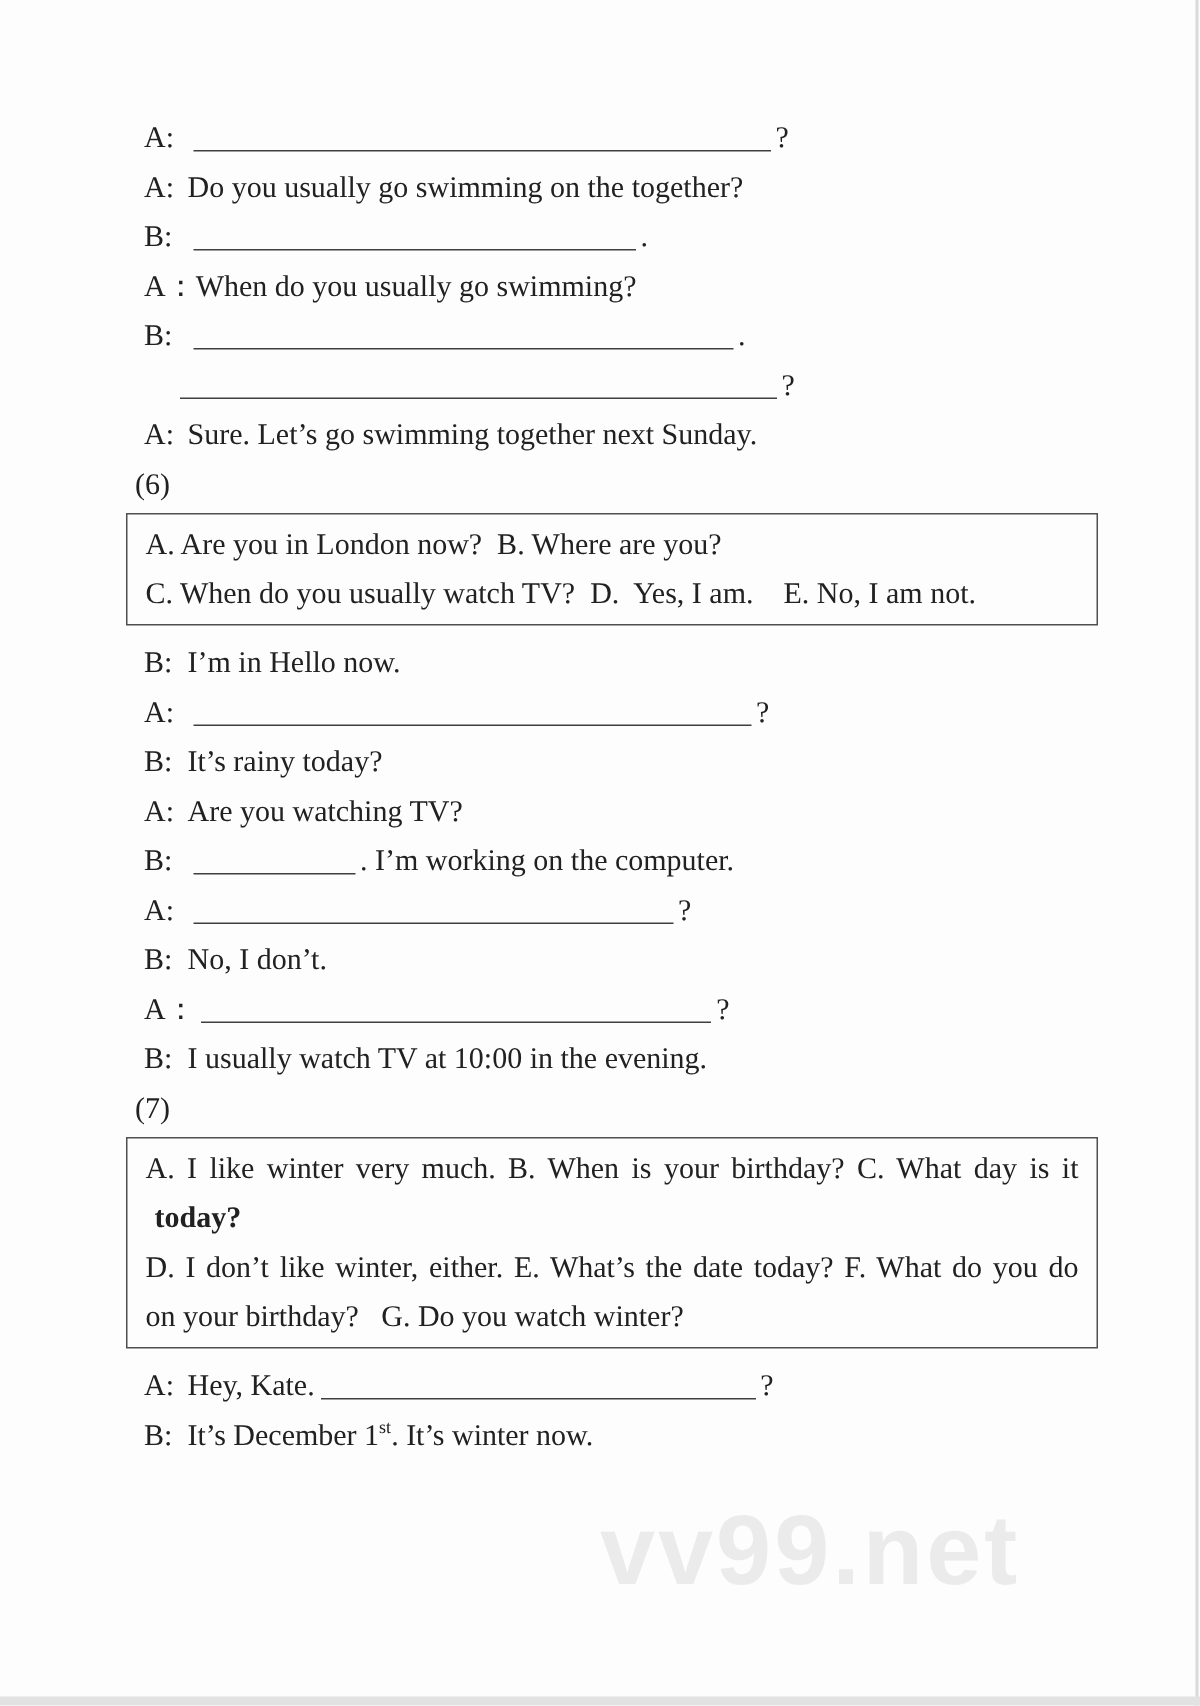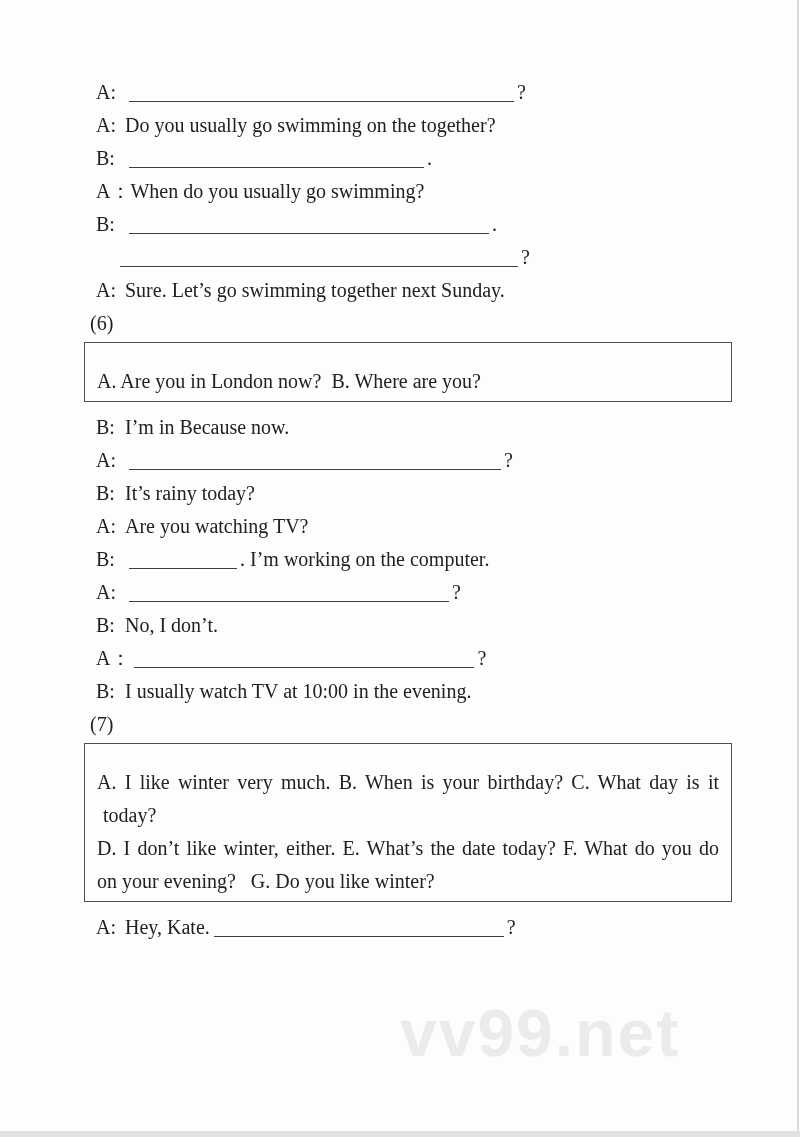--- a/index.html
+++ b/index.html
@@ -26,30 +26,30 @@
     border-bottom:1.5px solid #3f3f3f;
     position:relative;top:3px;
     margin:0 3px 0 4px;
   }
   .indent{padding-left:20px;}
   .sec-label{margin-left:-6px;}
   .opt-box{
     border:1.5px solid #4f4f4f;
     margin:2px 16px 9px -12px;
     width:622px;
-    padding:22px 12px 3px 12px;
+    padding:4px 12px 3px 12px;
     background:transparent;
   }
   .opt-line{height:33px;line-height:33px;white-space:pre;}
   .opt-line.justify{
     white-space:normal;
     text-align:justify;
     text-align-last:justify;
   }
-  .opt-line.opt-indent{padding-left:6px;}
+  .opt-line.opt-indent{padding-left:6px;font-weight:bold;}
   sup{font-size:0.6em;line-height:0;}
   .watermark{
     position:absolute;z-index:1;
     left:368px;top:995px;
     font-family:"Liberation Sans","DejaVu Sans",sans-serif;
     font-weight:700;
     font-size:66px;
     letter-spacing:2px;
     color:#ebebeb;
     user-select:none;
@@ -76,40 +76,42 @@
     <div class="line"><span class="spk">A:</span><span class="txt">Do you usually go swimming on the together?</span></div>
     <div class="line"><span class="spk">B:</span><span class="blank" style="width:295px"></span><span class="txt">.</span></div>
     <div class="line"><span class="spk">A：</span><span class="txt">When do you usually go swimming?</span></div>
     <div class="line"><span class="spk">B:</span><span class="blank" style="width:360px"></span><span class="txt">.</span></div>
     <div class="line indent"><span class="blank" style="width:398px"></span><span class="txt">?</span></div>
     <div class="line"><span class="spk">A:</span><span class="txt">Sure. Let’s go swimming together next Sunday.</span></div>
 
     <div class="line sec-label">(6)</div>
     <div class="opt-box">
       <div class="opt-line">A. Are you in London now?  B. Where are you?</div>
+      <div class="opt-line">C. When do you usually watch TV?  D.  Yes, I am.    E. No, I am not.</div>
     </div>
 
-    <div class="line"><span class="spk">B:</span><span class="txt">I’m in Because now.</span></div>
+    <div class="line"><span class="spk">B:</span><span class="txt">I’m in Hello now.</span></div>
     <div class="line"><span class="spk">A:</span><span class="blank" style="width:372px"></span><span class="txt">?</span></div>
     <div class="line"><span class="spk">B:</span><span class="txt">It’s rainy today?</span></div>
     <div class="line"><span class="spk">A:</span><span class="txt">Are you watching TV?</span></div>
     <div class="line"><span class="spk">B:</span><span class="blank" style="width:108px"></span><span class="txt">. I’m working on the computer.</span></div>
     <div class="line"><span class="spk">A:</span><span class="blank" style="width:320px"></span><span class="txt">?</span></div>
     <div class="line"><span class="spk">B:</span><span class="txt">No, I don’t.</span></div>
     <div class="line"><span class="spk">A：</span><span class="blank" style="width:340px"></span><span class="txt">?</span></div>
     <div class="line"><span class="spk">B:</span><span class="txt">I usually watch TV at 10:00 in the evening.</span></div>
 
     <div class="line sec-label">(7)</div>
     <div class="opt-box">
       <div class="opt-line justify">A.  I like winter very much.  B. When is your birthday?  C. What day is it</div>
       <div class="opt-line opt-indent">today?</div>
       <div class="opt-line justify">D. I don’t like winter, either.  E. What’s the date today?  F. What do you do</div>
-      <div class="opt-line">on your evening?   G. Do you like winter?</div>
+      <div class="opt-line">on your birthday?   G. Do you watch winter?</div>
     </div>
 
     <div class="line"><span class="spk">A:</span><span class="txt">Hey, Kate.</span><span class="blank" style="width:290px"></span><span class="txt">?</span></div>
+    <div class="line"><span class="spk">B:</span><span class="txt">It’s December 1</span><sup>st</sup><span class="txt">. It’s winter now.</span></div>
 
   </div>
 
   <div class="watermark">vv99.net</div>
   <div class="edge-right"></div>
   <div class="bottom-bar"></div>
 </div>
 
 </body></html>

